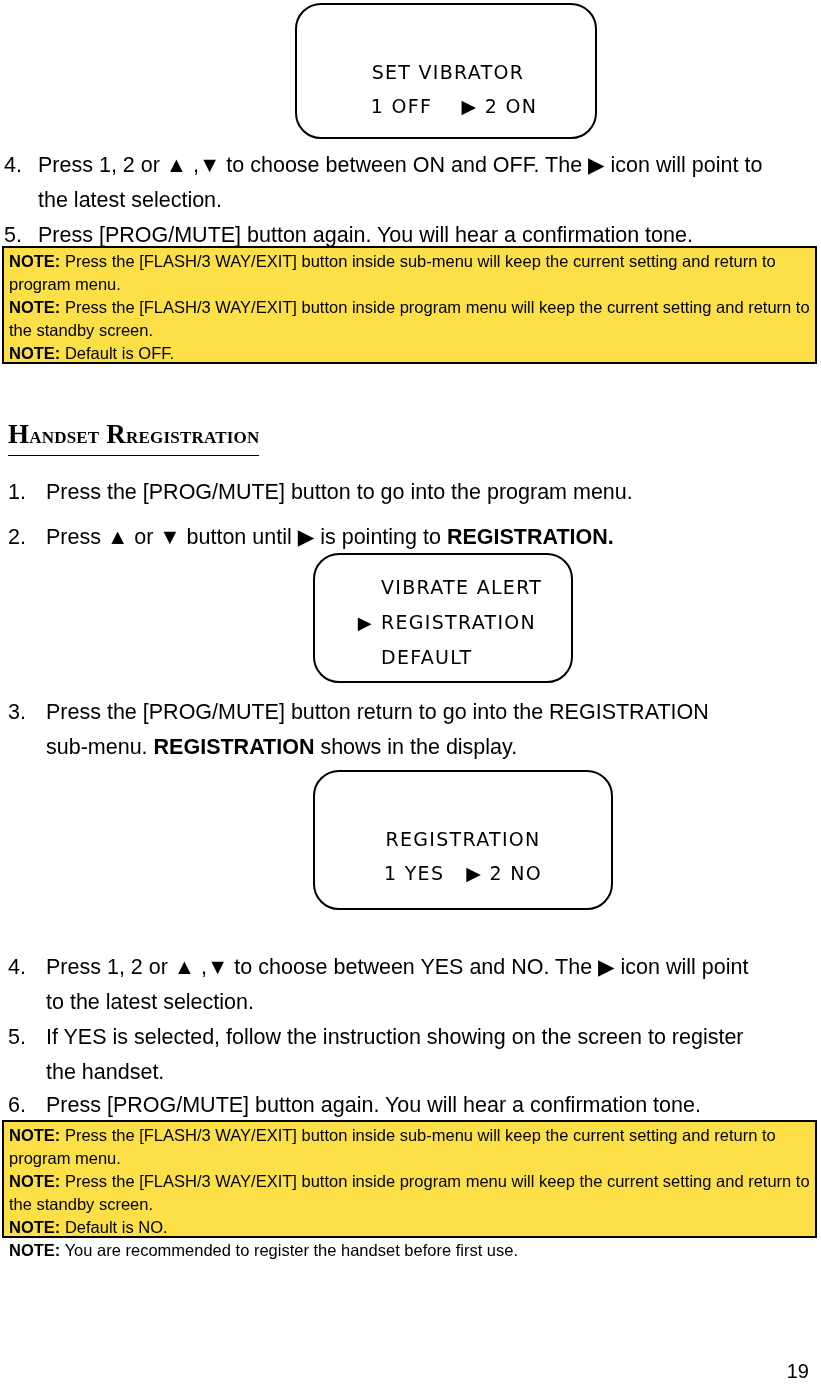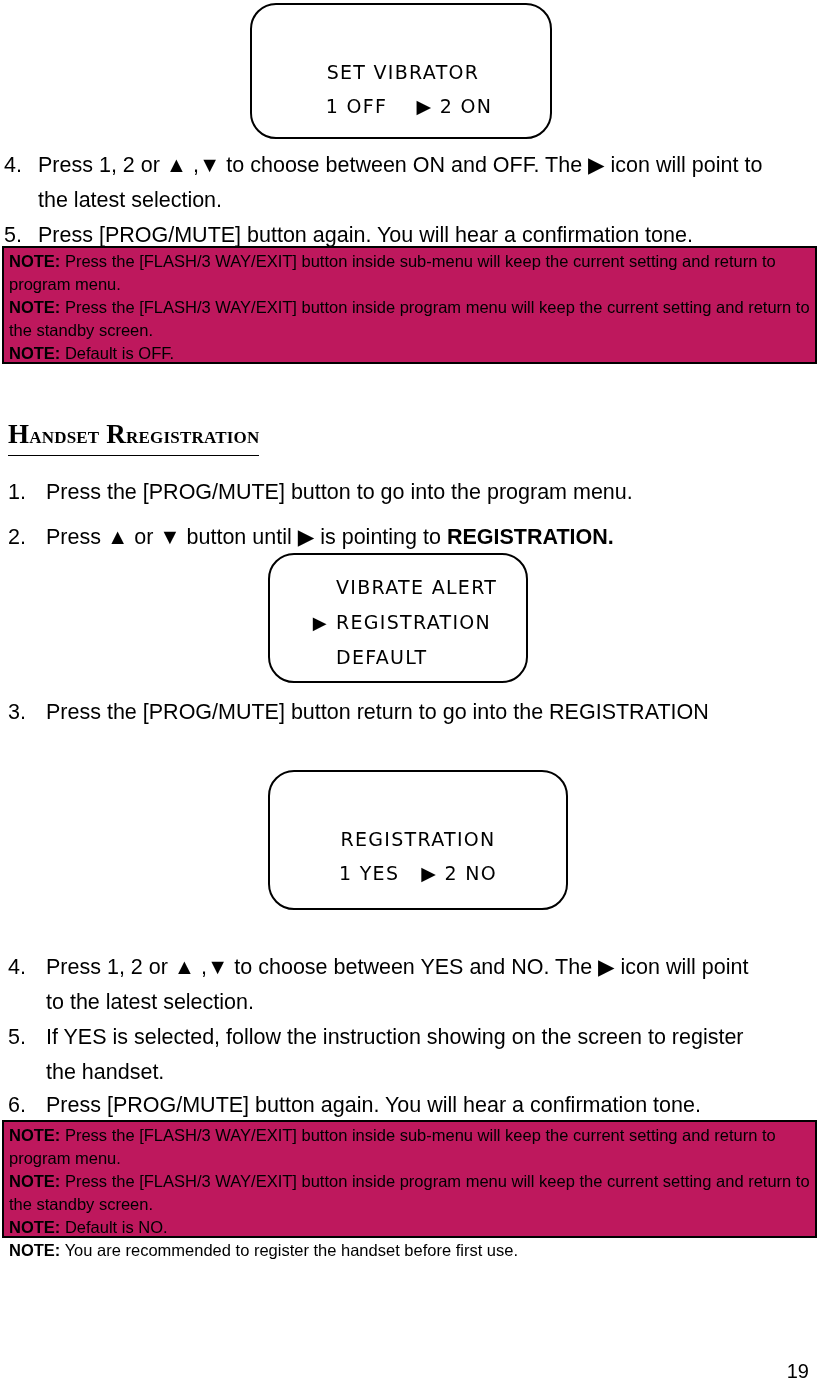--- a/index.html
+++ b/index.html
@@ -26,20 +26,21 @@
 
   
   .lcd {
     position: absolute;
     border: 2px solid #000000;
     border-radius: 26px;
     background: #ffffff;
     box-sizing: border-box;
     font-family: "DejaVu Sans", sans-serif;
     letter-spacing: 1.3px;
+    margin-left: 45px;
   }
   .lcd-line {
     white-space: pre;
     font-size: 19px;
     line-height: 34px;
     color: #000000;
   }
 
   
   #lcd-vibrator {
@@ -132,21 +133,21 @@
   #step-3b  { left: 8px;  top: 695px; width: 805px; }
   #step-4b  { left: 8px;  top: 950px; width: 805px; }
   #step-5b  { left: 8px;  top: 1020px; width: 805px; }
   #step-6b  { left: 8px;  top: 1088px; width: 805px; }
 
   
   .notebox {
     position: absolute;
     border: 2px solid #000000;
     box-sizing: border-box;
-    background: #be185d;
+    background: #fde047;
     padding: 2px 5px 3px 5px;
   }
   .notebox p {
     margin: 0;
     font-size: 16.5px;
     line-height: 23px;
     color: #000000;
   }
   .notebox p .lead {
     font-weight: bold;
@@ -259,20 +260,21 @@
         <span class="menu-ptr"></span>
         <span class="menu-label">DEFAULT</span>
       </div>
     </div>
   </div>
 
   <div class="step" id="step-3b">
     <span class="num">3.</span>
     <span class="txt">
       <span class="cont">Press the [PROG/MUTE] button return to go into the REGISTRATION</span>
+      <span class="cont"><span>sub-menu. </span><b class="strong">REGISTRATION</b><span> shows in the display.</span></span>
     </span>
   </div>
 
   <div class="lcd" id="lcd-registration">
     <div class="lcd-inner">
       <div class="lcd-line">REGISTRATION</div>
       <div class="lcd-line">1 YES   ▶ 2 NO</div>
     </div>
   </div>
 

